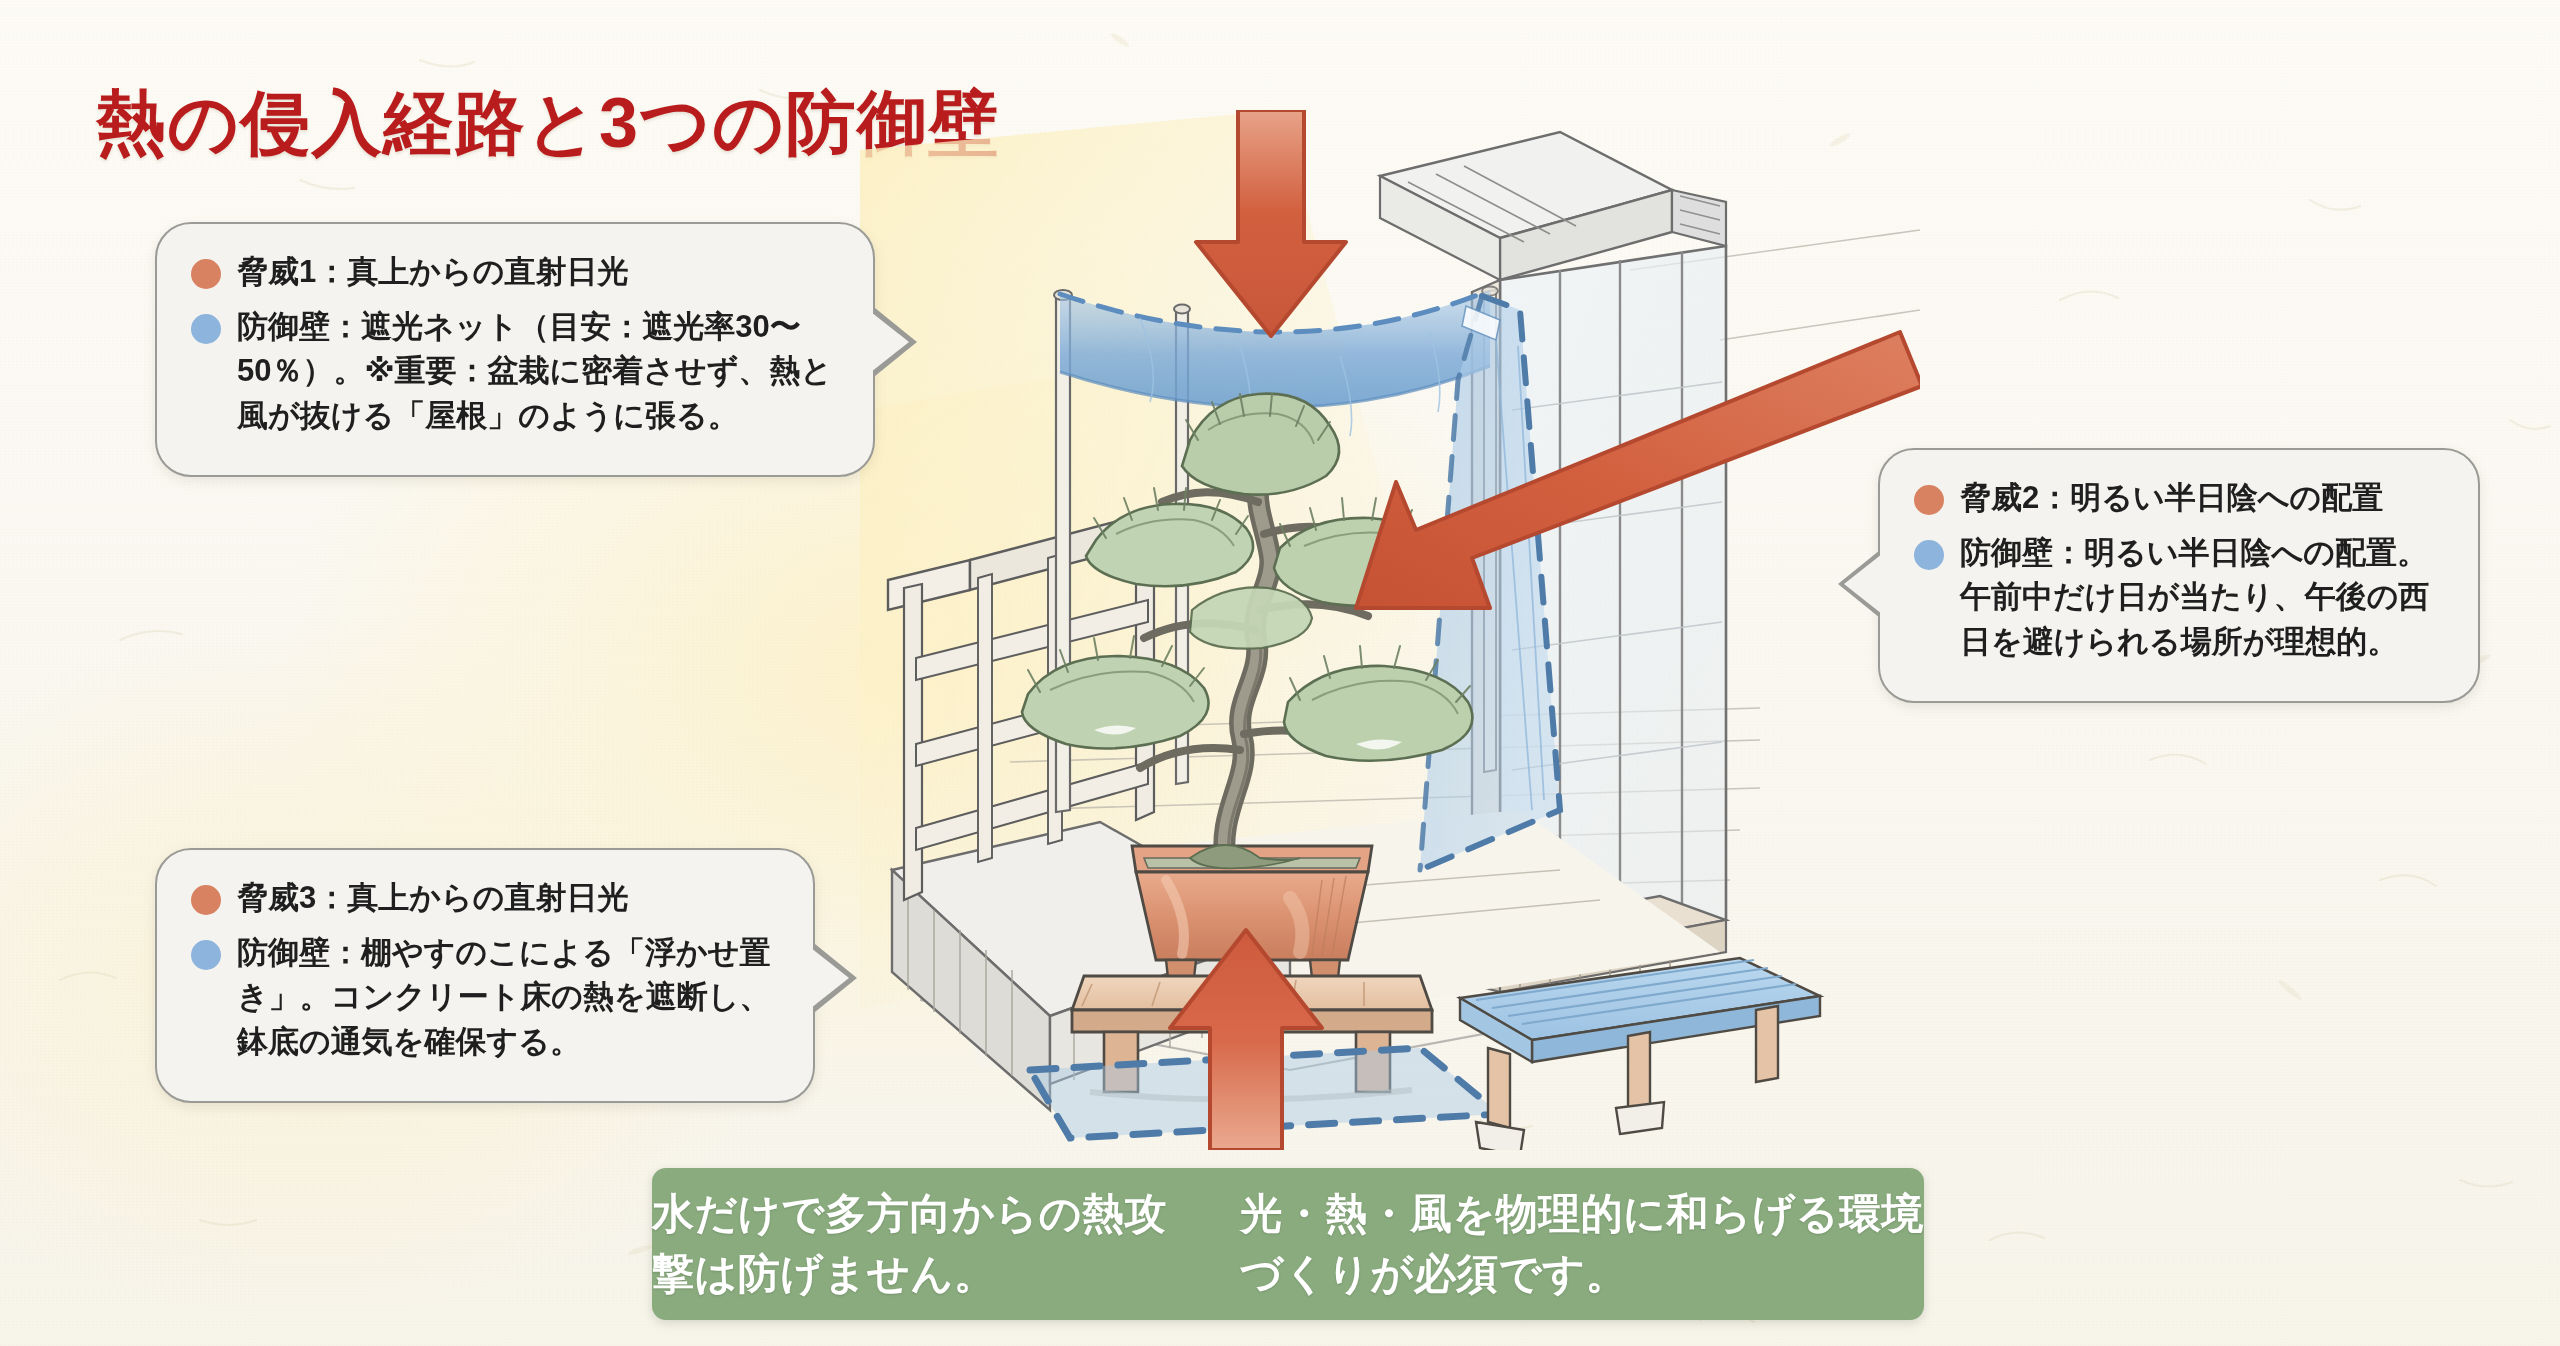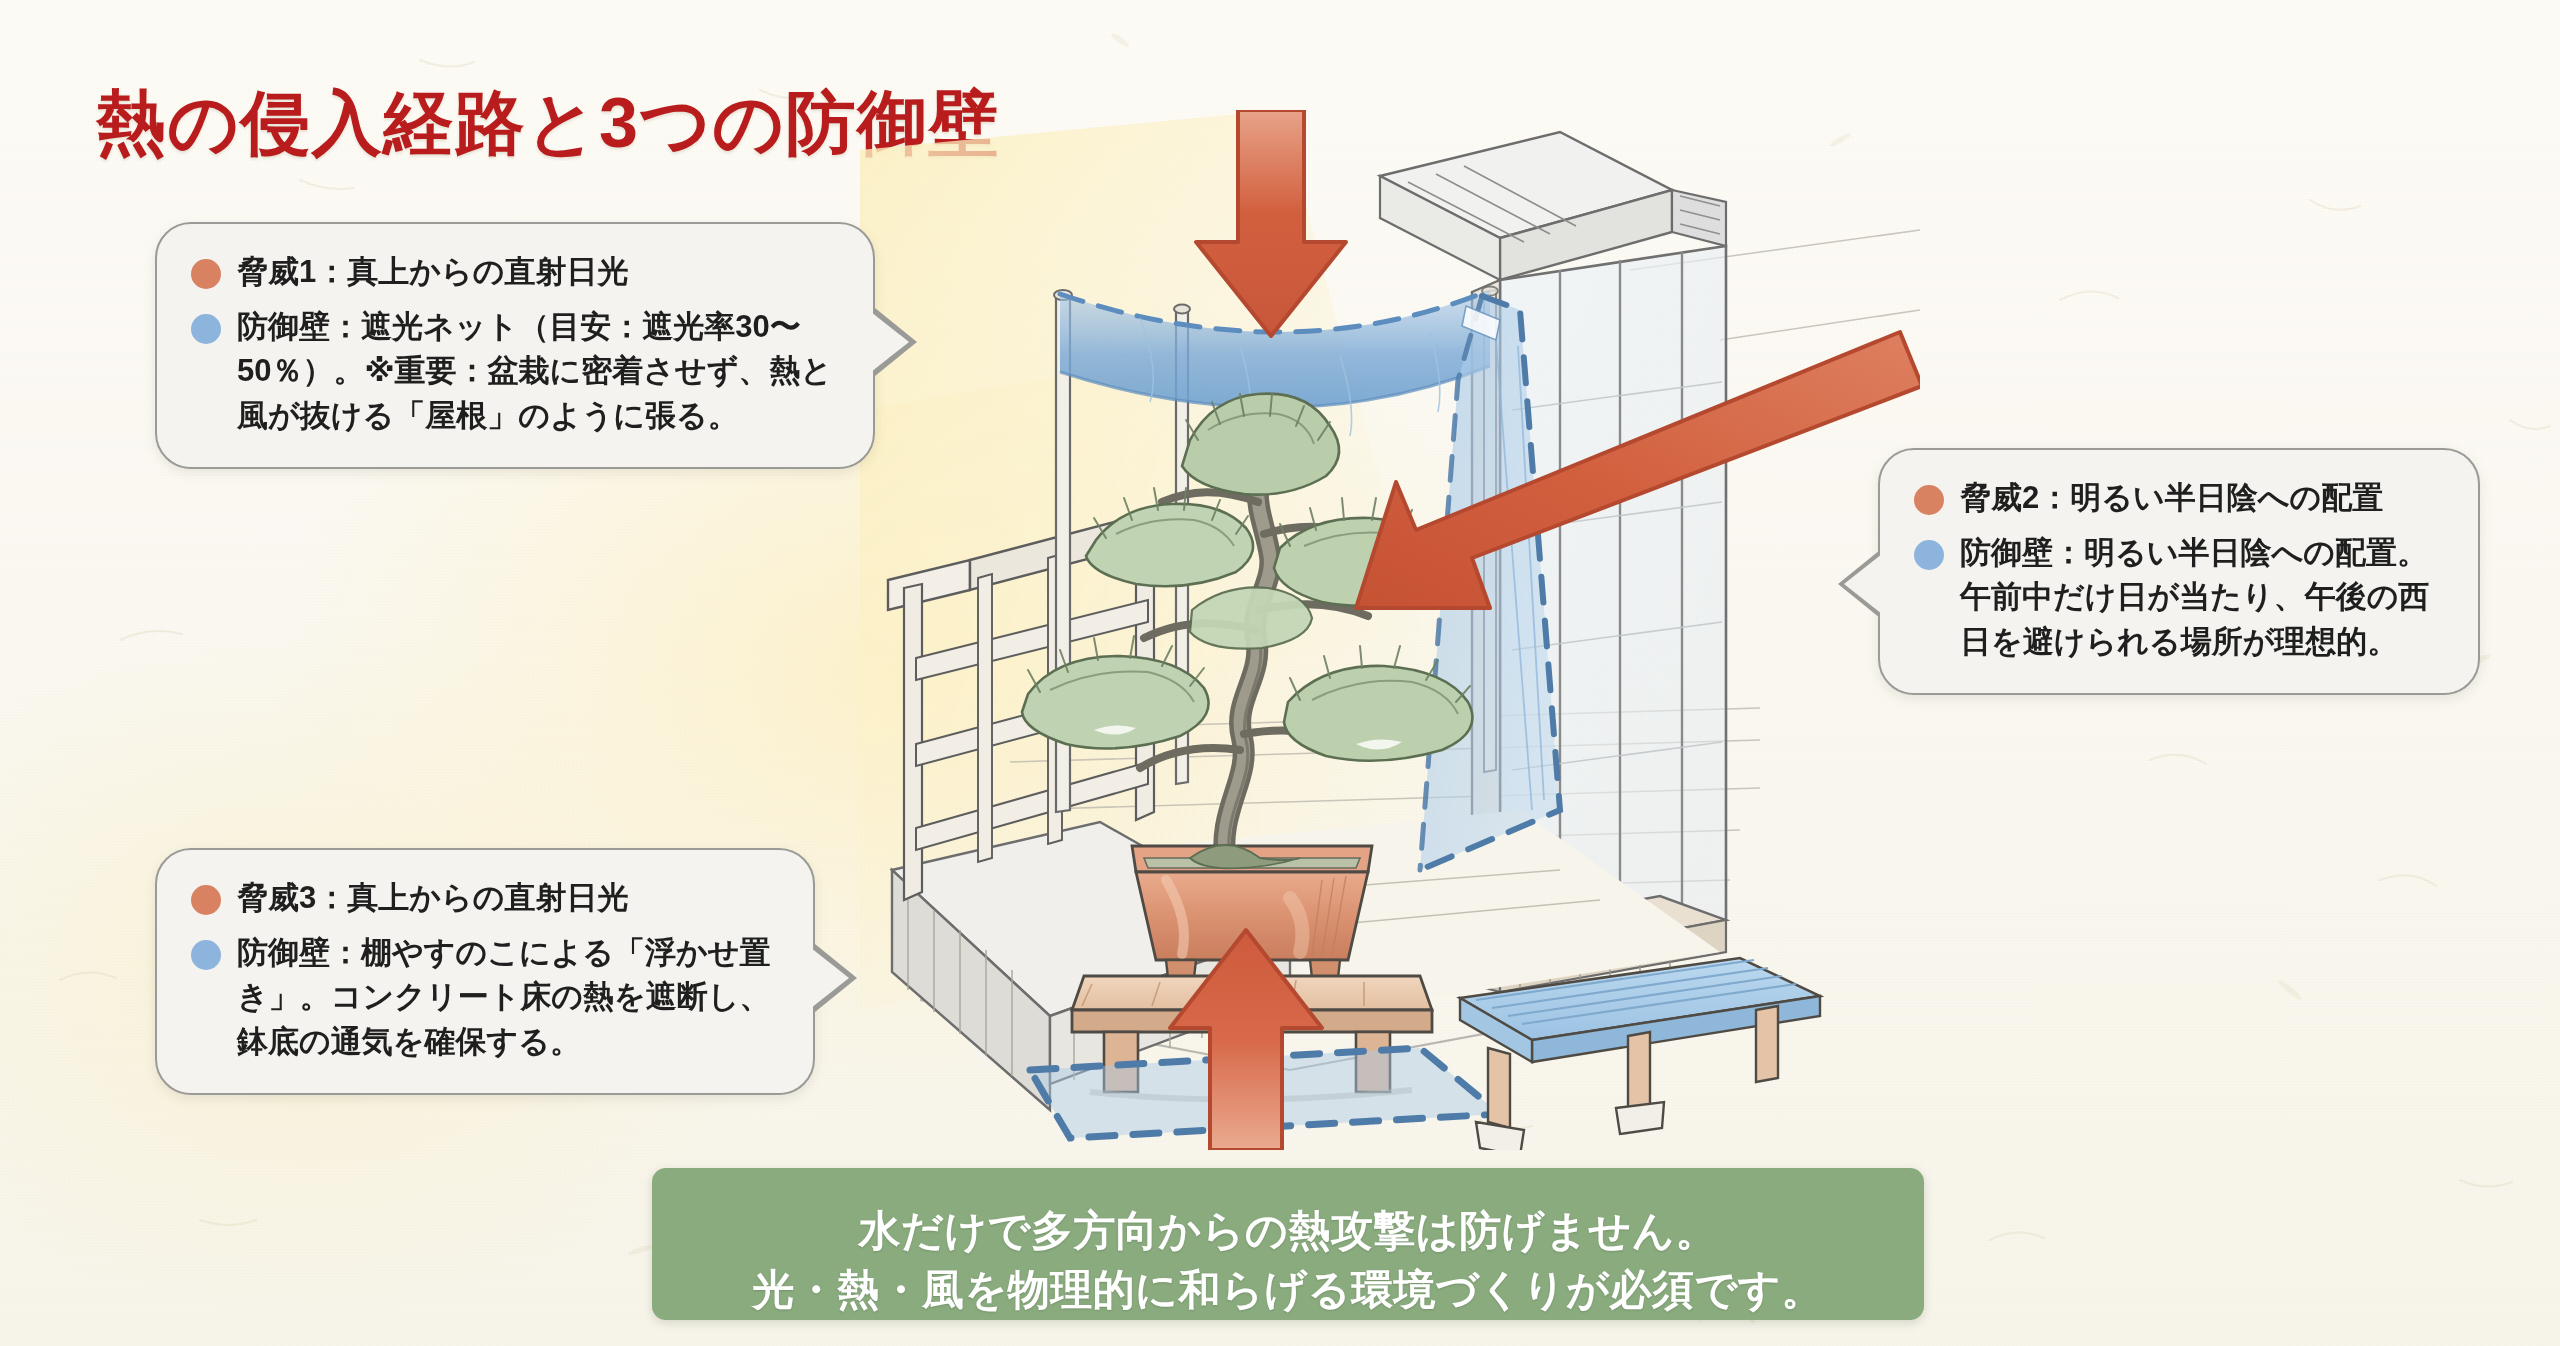--- a/index.html
+++ b/index.html
@@ -36,21 +36,21 @@
 
   
   .callout{
     position:absolute;
     background:#f4f3ef;
     border:2.5px solid #9a9a96;
     border-radius:36px;
     box-shadow:0 4px 12px rgba(120,110,90,.14);
     box-sizing:border-box;
   }
-  .callout .inner{padding:26px 34px 28px 34px;}
+  .callout .inner{padding:26px 34px 36px 34px;}
   .row{display:flex;align-items:flex-start;margin-bottom:10px;}
   .row:last-child{margin-bottom:0;}
   .dot{
     flex:0 0 auto;width:30px;height:30px;border-radius:50%;
     margin-right:16px;margin-top:9px;
   }
   .dot.threat{background:#d98261;}
   .dot.wall{background:#8cb4dd;}
   .txt{
     font-size:31px;line-height:1.44;color:#1f1f1f;
@@ -75,22 +75,23 @@
   #c2 .ptr-l-in{left:-36px;top:104px;}
 
   #c3{left:155px;top:848px;width:660px;}
   #c3 .ptr-r-out{left:658px;top:94px;}
   #c3 .ptr-r-in{left:654px;top:98px;}
 
   
   #banner{
     position:absolute;left:652px;top:1168px;width:1272px;height:152px;
     background:#8aab7e;border-radius:14px;
-    display:flex;flex-direction:column;align-items:center;justify-content:flex-end;
+    display:flex;flex-direction:row;align-items:center;justify-content:flex-start;
     box-shadow:0 3px 10px rgba(90,110,80,.22);
+    gap:40px;
   }
   #banner div{
     color:#ffffff;font-size:42px;font-weight:800;line-height:1.42;
     letter-spacing:.01em;text-shadow:0 1px 2px rgba(60,80,55,.25);
   }
 
   
   #illus{position:absolute;left:860px;top:110px;width:1060px;height:1040px;}
 </style>
 </head>

